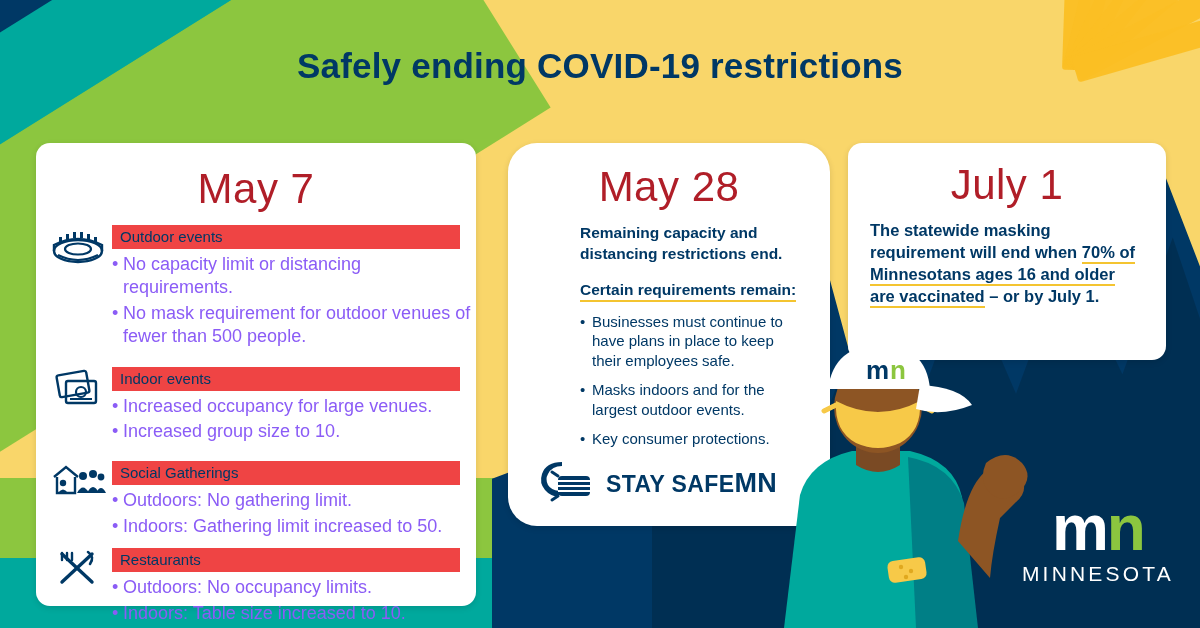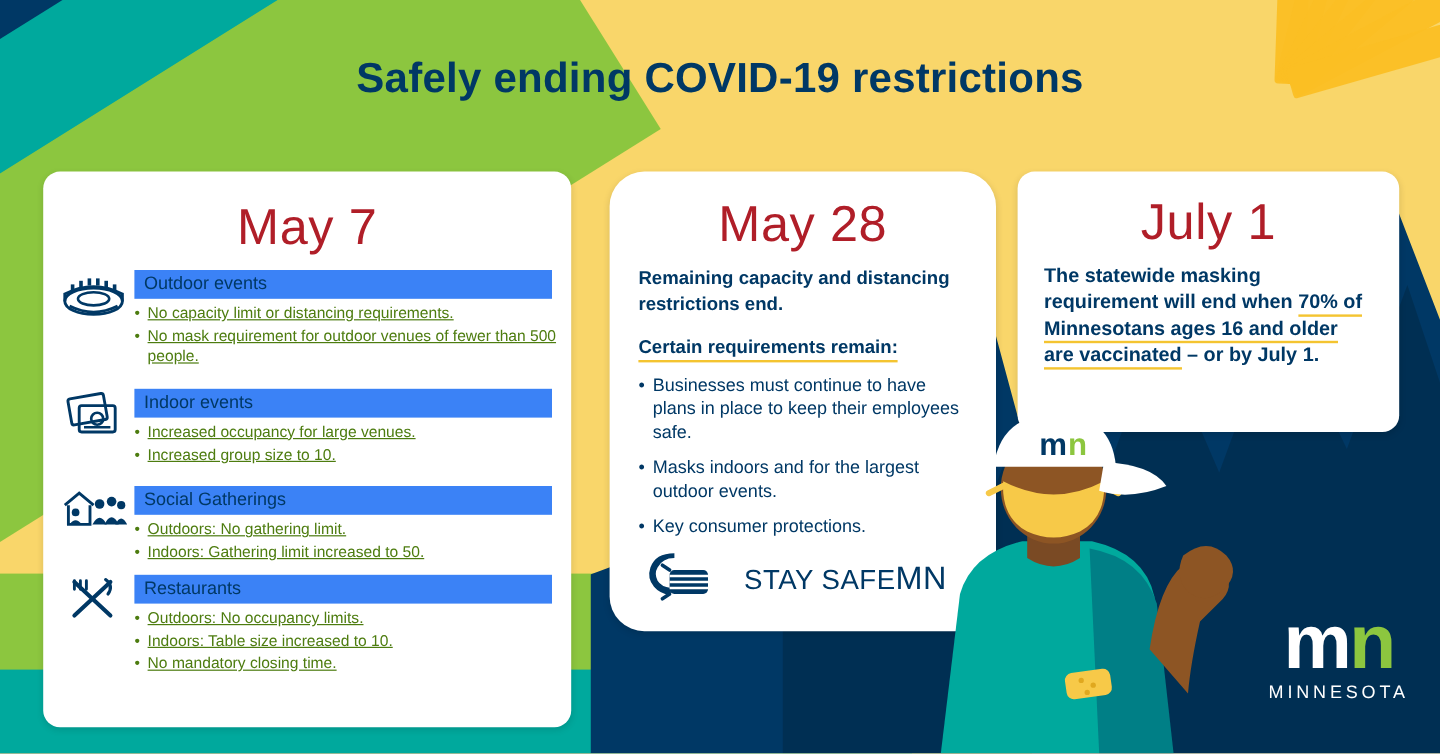--- a/index.html
+++ b/index.html
@@ -153,52 +153,51 @@
     margin-top: 18px;
     letter-spacing: .5px;
   }
   .card-1 .date { margin-top: 22px; }
   .card-2 .date { margin-top: 20px; }
   .card-3 .date { margin-top: 18px; }
 
   
   .sec { position: relative; padding-left: 76px; margin-top: 12px; }
   .sec-head {
-    background: #3b82f6;
+    background: #ef4444;
     color: #003865;
     font-size: 15px;
     padding: 3px 8px 4px 8px;
     margin-right: 16px;
     display: block;
   }
   .bullets { margin: 4px 0 0 0; padding: 0; list-style: none; }
   .bullets li {
-    color: #4d7c0f;
-    font-size: 13px;
+    color: #8b5cf6;
+    font-size: 18px;
     line-height: 1.3;
     padding-left: 11px;
     position: relative;
     margin-top: 2px;
-    text-decoration: underline;
   }
   .bullets li:before {
     content: "•";
     position: absolute;
     left: 0; top: 0;
   }
   .sec-icon {
     position: absolute;
     left: 14px; top: 0;
     width: 56px; height: 44px;
     color: #003865;
   }
   .sec-icon svg { display: block; }
 
   
-  .c2-body { padding: 0 24px; }
+  .c2-body { padding: 0 24px; margin-left: 48px; }
   .c2-lead {
     color: #003865;
     font-size: 15.5px;
     line-height: 1.35;
     margin-top: 12px;
     font-weight: bold;
   }
   .c2-sub {
     color: #003865;
     font-size: 15.5px;
@@ -222,23 +221,22 @@
   .staysafe {
     position: absolute;
     left: 24px; bottom: 18px;
     display: flex;
     align-items: center;
     gap: 12px;
   }
   .ss-text {
     color: #003865;
     font-size: 23px;
-    font-weight: normal;
+    font-weight: bold;
     letter-spacing: .4px;
-    margin-left: 14px;
   }
   .ss-text .mn { color: #003865; font-size: 27px; }
 
   
   .c3-body {
     padding: 0 22px;
     color: #003865;
     font-size: 16.5px;
     line-height: 1.34;
     font-weight: bold;
@@ -251,21 +249,21 @@
 
   
   .mn-logo {
     position: absolute;
     right: 38px; bottom: 42px;
     text-align: center;
     color: #ffffff;
   }
   .mn-mark { font-size: 64px; font-weight: bold; line-height: .92; letter-spacing: -2px; }
   .mn-mark .n-green { color: #8cc63f; }
-  .mn-word { font-size: 15px; letter-spacing: 3.2px; margin-top: 4px; }
+  .mn-word { font-size: 21px; letter-spacing: 3.2px; margin-top: 4px; }
 
   
   .person { position: absolute; left: 770px; top: 345px; width: 360px; height: 283px; }
 </style>
 </head>
 <body>
 
 <div class="poster">
 
   <div class="bg-layer">

